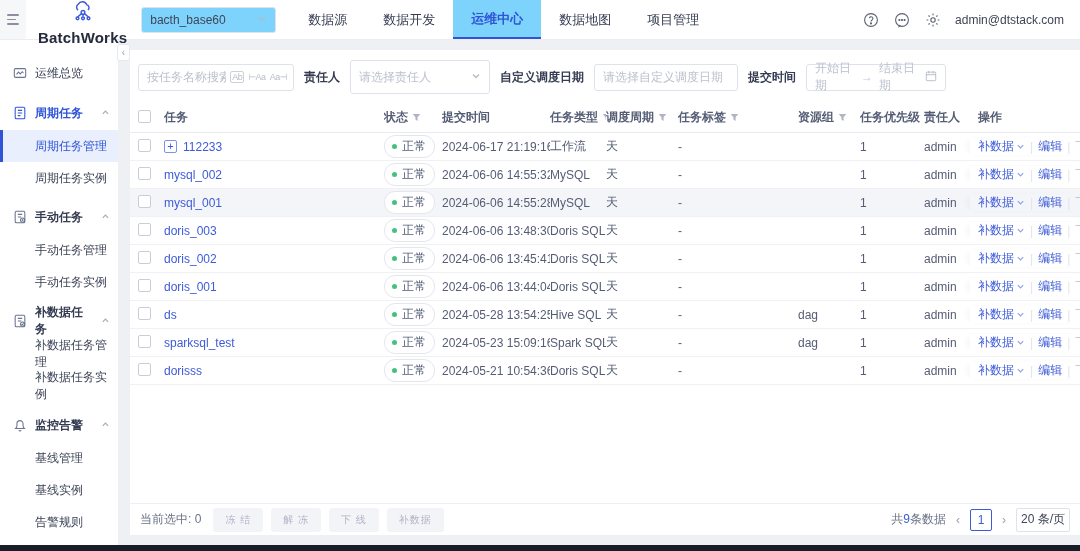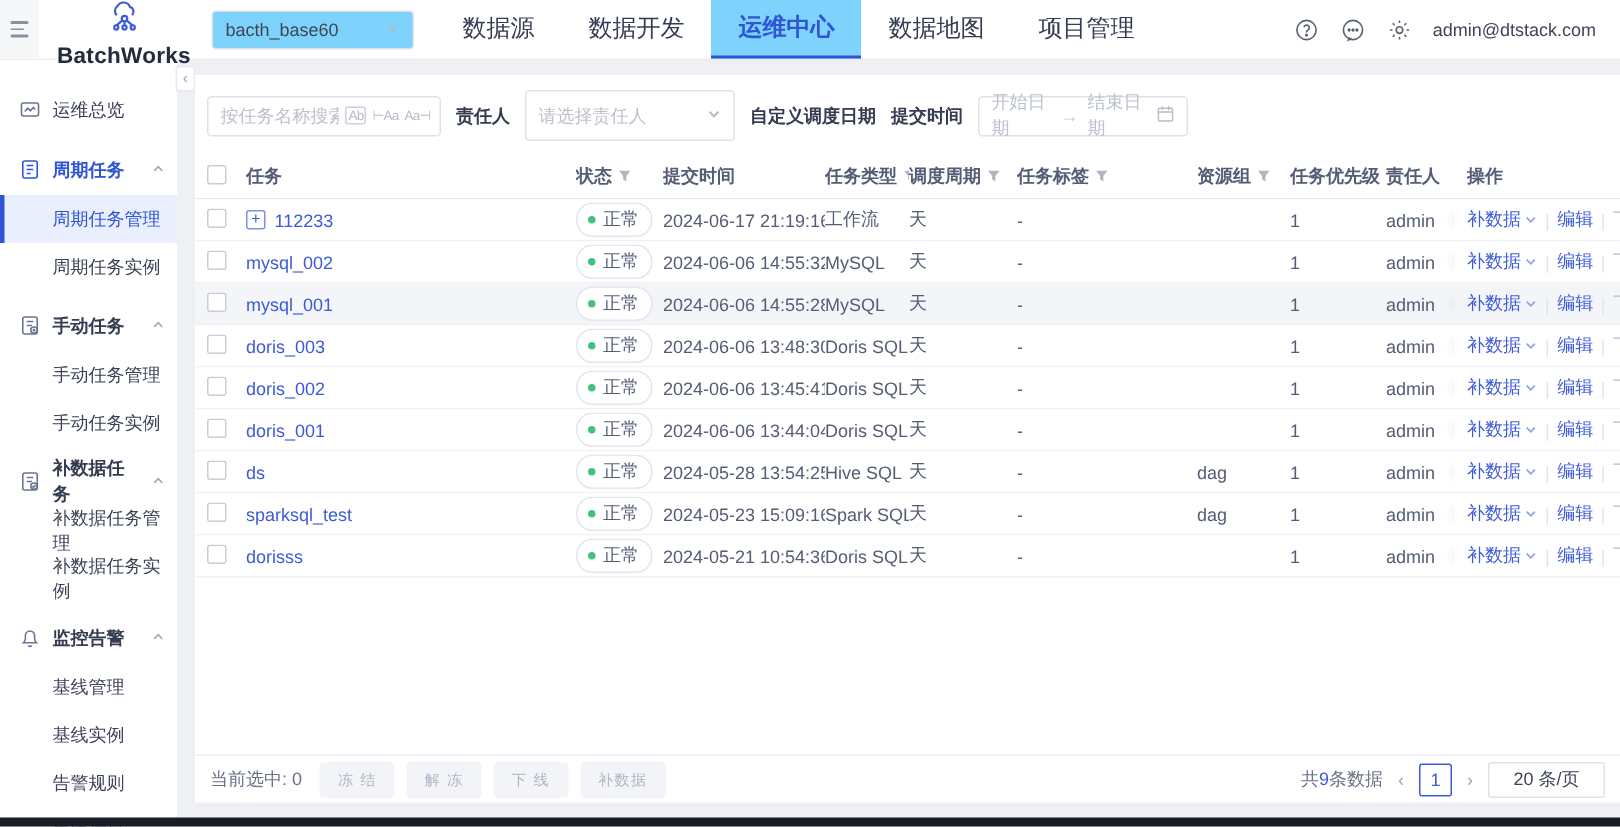--- a/index.html
+++ b/index.html
@@ -11,21 +11,21 @@
   .burger-zone { width:26px; background:#f6f7f9; display:flex; align-items:center; justify-content:center; cursor:pointer; }
   .burger { width:12px; display:flex; flex-direction:column; gap:3px; }
   .burger i { height:1.5px; background:#8a90a0; border-radius:1px; }
   .burger i:nth-child(2){ width:9px; }
   .brand { display:flex; align-items:center; gap:7px; padding:0 14px 0 12px;flex-direction:column; }
   .brand-name { font-size:15px; font-weight:bold; color:#252b3a; letter-spacing:.2px; }
   .proj-select { width:135px; height:26px; align-self:center; border:1px solid #dfe2ea; border-radius:3px;
     display:flex; align-items:center; justify-content:space-between; padding:0 8px; color:#3f4557; background:#7dd3fc; cursor:pointer; }
   .proj-select .chev { color:#b4b9c6; }
   .nav { display:flex; margin-left:14px; }
-  .nav-item { padding:0 18px; display:flex; align-items:center; font-size:16px; color:#353c52; cursor:pointer; }
+  .nav-item { padding:0 18px; display:flex; align-items:center; font-size:13px; color:#353c52; cursor:pointer; }
   .nav-item.active { background:#7dd3fc; color:#2f54d6; border-bottom:2px solid #2f54d6; font-weight:bold; }
   .header-right { margin-left:auto; display:flex; align-items:center; gap:14px; padding-right:16px; }
   .hicon { width:17px; height:17px; color:#5b6271; cursor:pointer; display:flex; align-items:center; justify-content:center; }
   .user-email { color:#3f4557; font-size:12px; }
 
   
   .page-body { display:flex; height:505px; }
   .sidebar { width:118px; background:#fff; padding-top:16px; position:relative; flex:none; }
   .side-item, .side-group { height:34px; display:flex; align-items:center; gap:7px; padding:0 8px 0 13px; cursor:pointer; color:#353c52; }
   .side-group { margin-top:6px; }
@@ -86,21 +86,21 @@
   
   .spacer { flex:1; }
   .foot { height:32px; border-top:1px solid #edeef3; display:flex; align-items:center; padding:0 10px; gap:8px; flex:none; }
   .sel-text { color:#6a7287; margin-right:4px; }
   .batch-btn { height:24px; padding:0 12px; background:#f3f4f8; border:none; border-radius:3px; color:#b0b5c4; font-size:10px; cursor:not-allowed; font-family:inherit; letter-spacing:1px; }
   .foot-right { margin-left:auto; display:flex; align-items:center; gap:8px; }
   .total-text { color:#6a7287; }
   .total-text b { color:#3d5bd9; font-weight:normal; }
   .pg-arrow { color:#9aa0b2; cursor:pointer; font-size:12px; padding:0 2px; }
   .pg-num { min-width:22px; height:22px; border:1px solid #3d5bd9; border-radius:2px; color:#3d5bd9; display:flex; align-items:center; justify-content:center; cursor:pointer; }
-  .pg-size { height:24px; border:1px solid #dfe2ea; border-radius:2px; padding:0 16px; display:flex; align-items:center; color:#3f4557; cursor:pointer; background:#fff; }
+  .pg-size { height:24px; border:1px solid #dfe2ea; border-radius:2px; padding:0 4px; display:flex; align-items:center; color:#3f4557; cursor:pointer; background:#fff; }
 
   .window-edge { position:absolute; left:0; right:0; bottom:0; height:6px; background:#191d27; }
 </style>
 </head>
 <body>
 
 <div class="header">
   <div class="burger-zone">
     <div class="burger">
         <i></i>
@@ -250,20 +250,23 @@
         <span class="flabel">责任人</span>
         <div class="select-box">
           <span>请选择责任人</span>
           <span class="chev">
             <svg width="10" height="10" viewBox="0 0 10 10" fill="none" stroke="currentColor" stroke-width="1.3">
                 <polyline points="2,3.5 5,6.5 8,3.5"></polyline>
               </svg>
           </span>
         </div>
         <span class="flabel">自定义调度日期</span>
+        <div class="plain-box">
+          <span>请选择自定义调度日期</span>
+        </div>
         <span class="flabel">提交时间</span>
         <div class="range-box">
           <span>开始日期</span>
           <span class="range-arrow">→</span>
           <span>结束日期</span>
           <span class="cal">
             <svg width="12" height="12" viewBox="0 0 14 14" fill="none" stroke="currentColor" stroke-width="1.1">
               <rect x="1.5" y="2.5" width="11" height="10" rx="1"></rect>
                 <path d="M1.5 5.5h11 M4.5 1v3 M9.5 1v3"></path>
             </svg>

